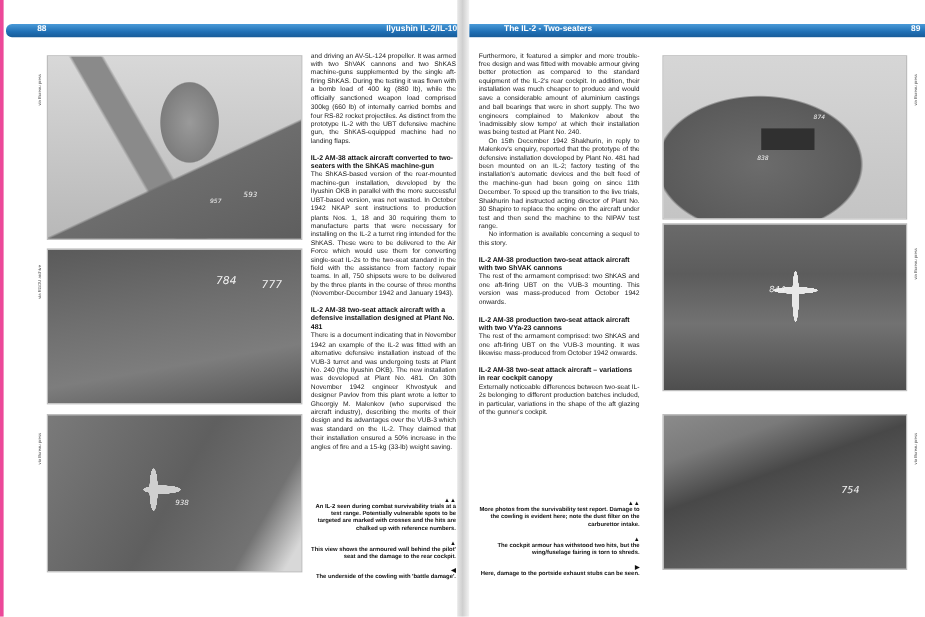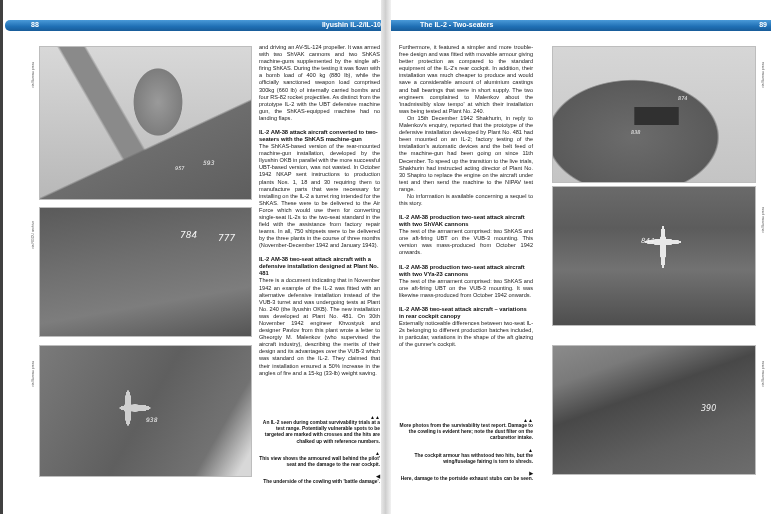--- a/index.html
+++ b/index.html
@@ -1,21 +1,21 @@
 <!DOCTYPE html>
 <html><head>
 <meta charset="utf-8">
 <style>
   * { box-sizing: border-box; margin: 0; padding: 0; }
   html, body { width: 771px; height: 514px; overflow: hidden; background: #ffffff; }
   body { font-family: "Liberation Sans", sans-serif; color: #1a1a1a; position: relative; }
 
   .spread { position: absolute; left: 0; top: 0; width: 771px; height: 514px; background: #fdfdfd; }
   .page { position: absolute; top: 0; height: 514px; background: #ffffff; overflow: hidden; }
-  .page-left { left: 0; width: 385px; border-left: 3px solid #404040; }
+  .page-left { left: 0; width: 385px; border-left: 3px solid #ec4899; }
   .page-right { left: 385px; width: 386px; }
   .gutter { position: absolute; left: 381px; top: 0; width: 10px; height: 514px;
             background: linear-gradient(to right, #e8e8e8, #cfcfcf 45%, #f2f2f2); z-index: 3; }
 
   .header-bar { position: absolute; top: 20px; height: 11px;
     background: linear-gradient(to bottom, #4a9ad8, #1f6fb4 60%, #185c99); }
   .page-left .header-bar { left: 2px; right: 0; border-radius: 5px 0 0 5px; }
   .page-right .header-bar { left: 6px; right: 0; }
   .folio { position: absolute; top: 1px; font-size: 7px; font-weight: bold; color: #fff; }
   .page-left .folio { left: 26px; }
@@ -164,19 +164,19 @@
       <span class="chalk" style="left:78px; top:82px; font-size:5px;">838</span>
     </div>
     <span class="credit" style="left:376px; top:48px; height:40px;">via Bureau press</span>
 
     <div class="photo rp2">
       <span class="chalk" style="left:88px; top:50px; font-size:7px;">844</span>
     </div>
     <span class="credit" style="left:376px; top:193px; height:40px;">via Bureau press</span>
 
     <div class="photo rp3">
-      <span class="chalk" style="left:148px; top:58px; font-size:8px;">390</span>
+      <span class="chalk" style="left:148px; top:58px; font-size:8px;">754</span>
     </div>
     <span class="credit" style="left:376px; top:347px; height:40px;">via Bureau press</span>
   </div>
 
   <div class="gutter"></div>
 </div>
 
 </body></html>

